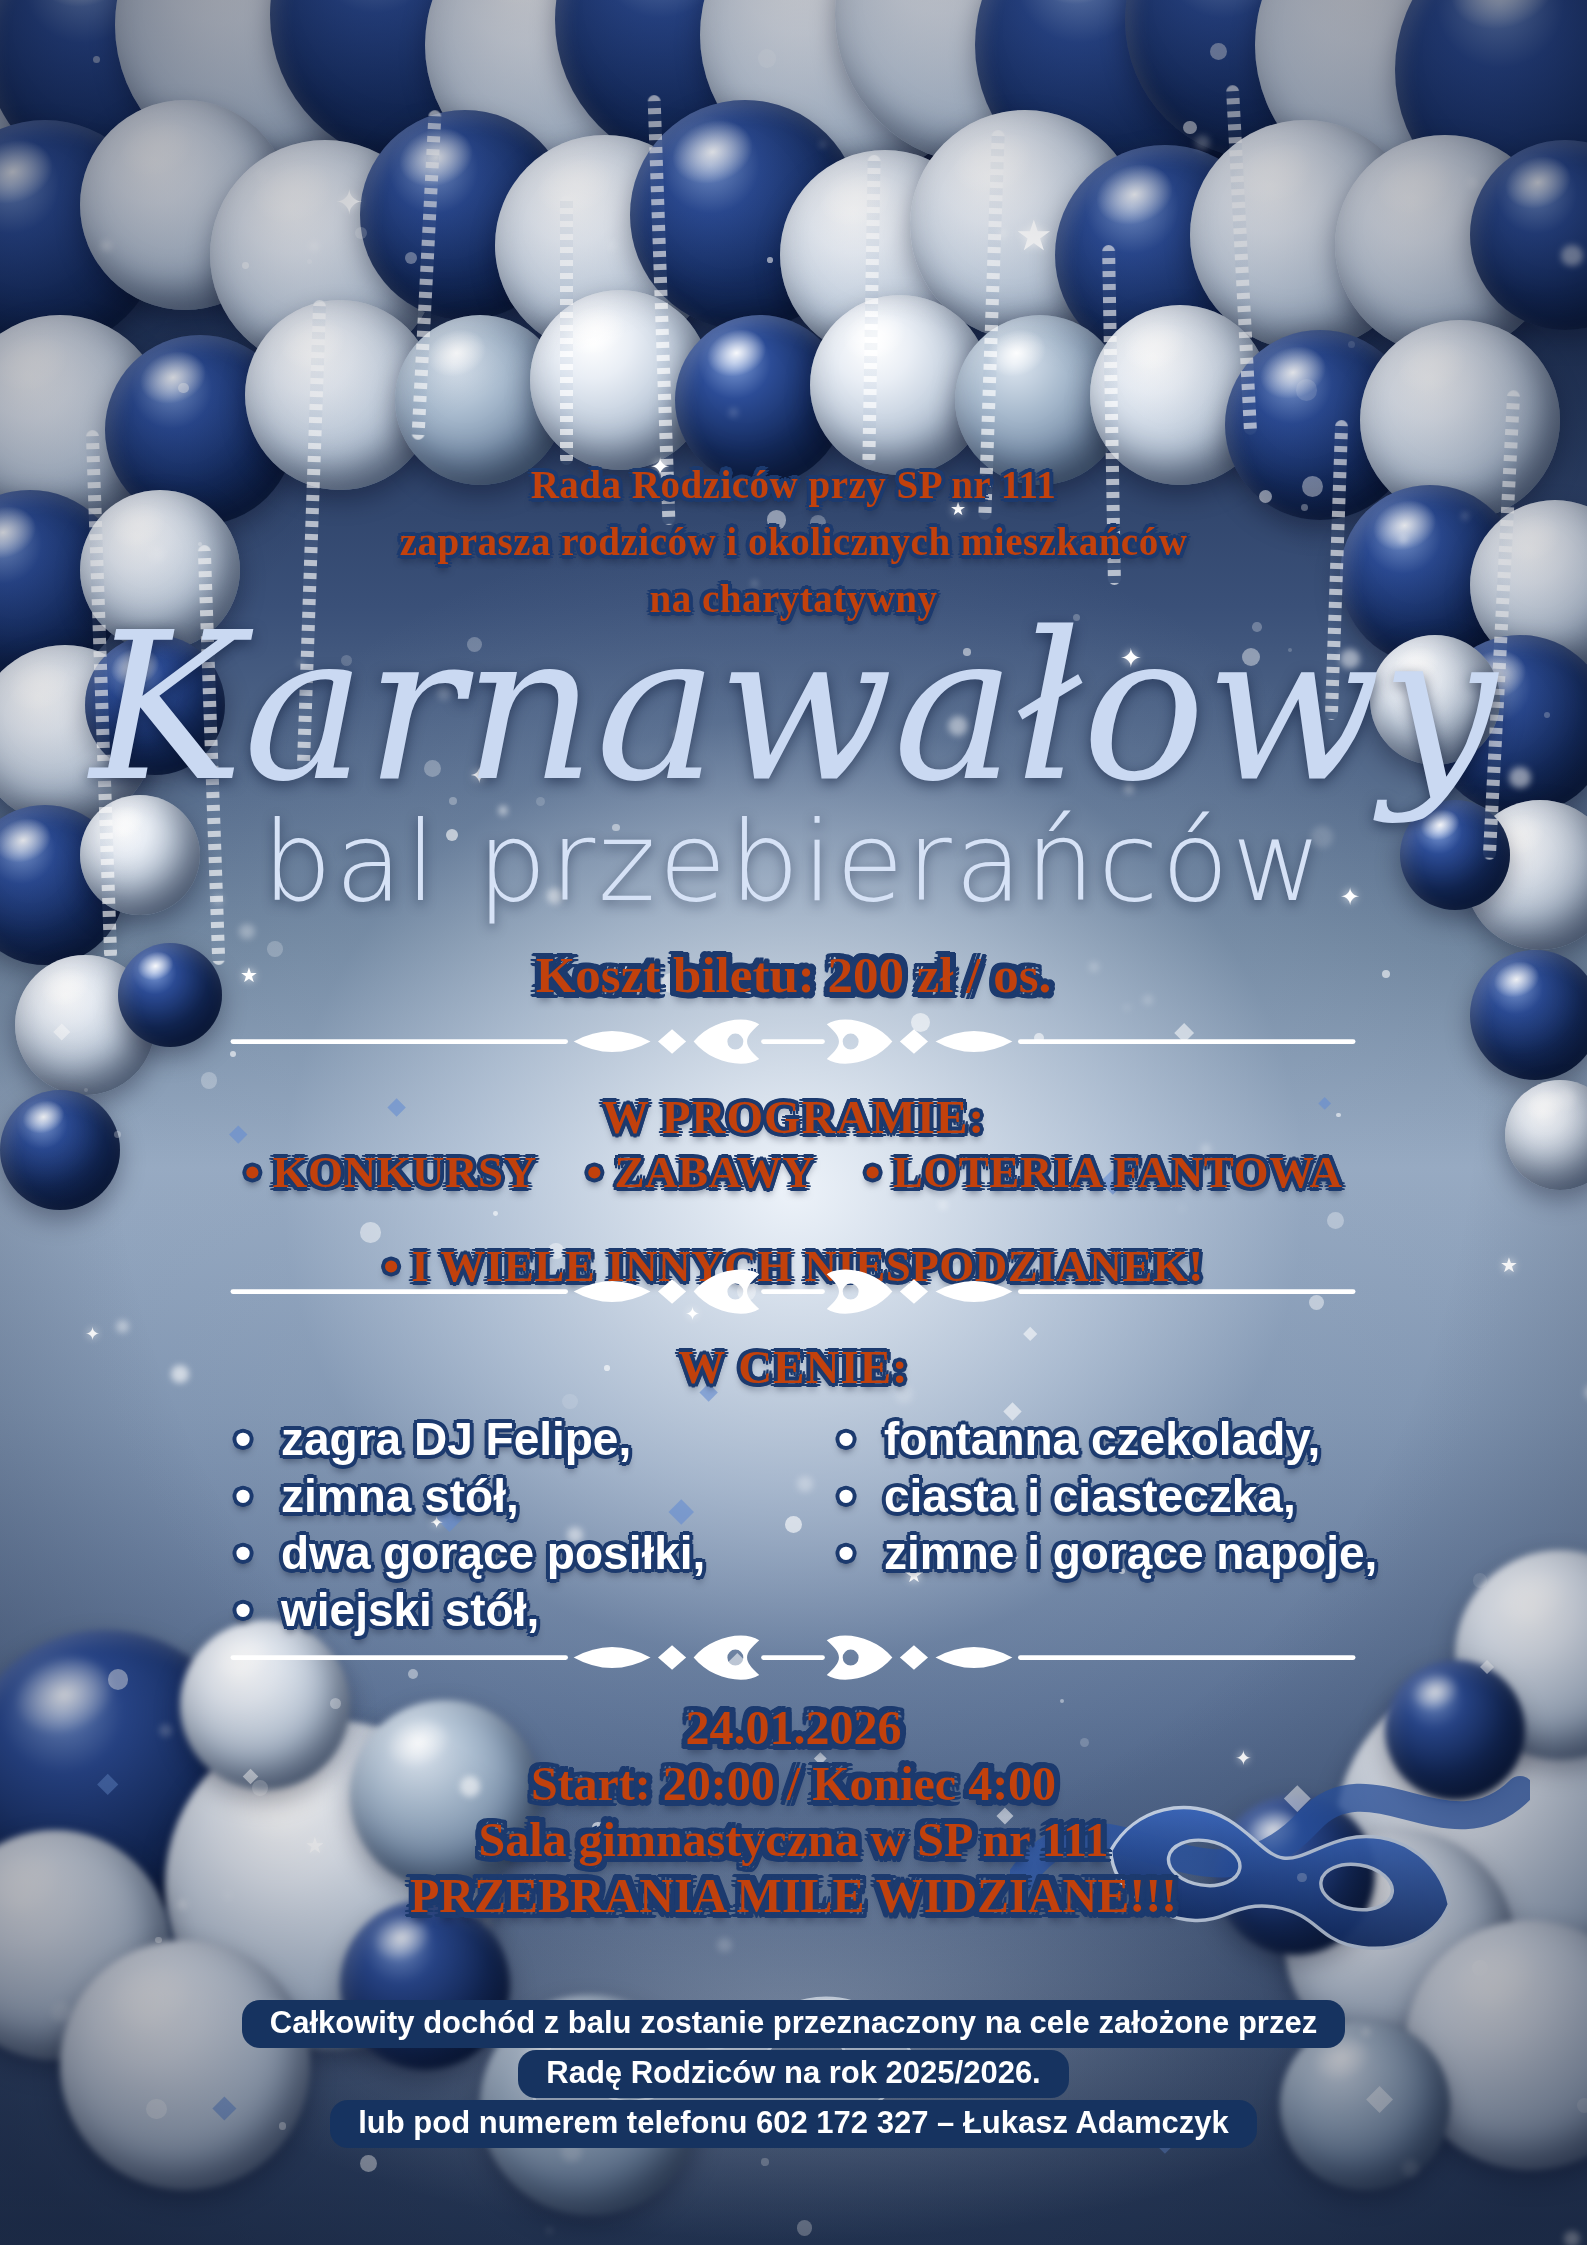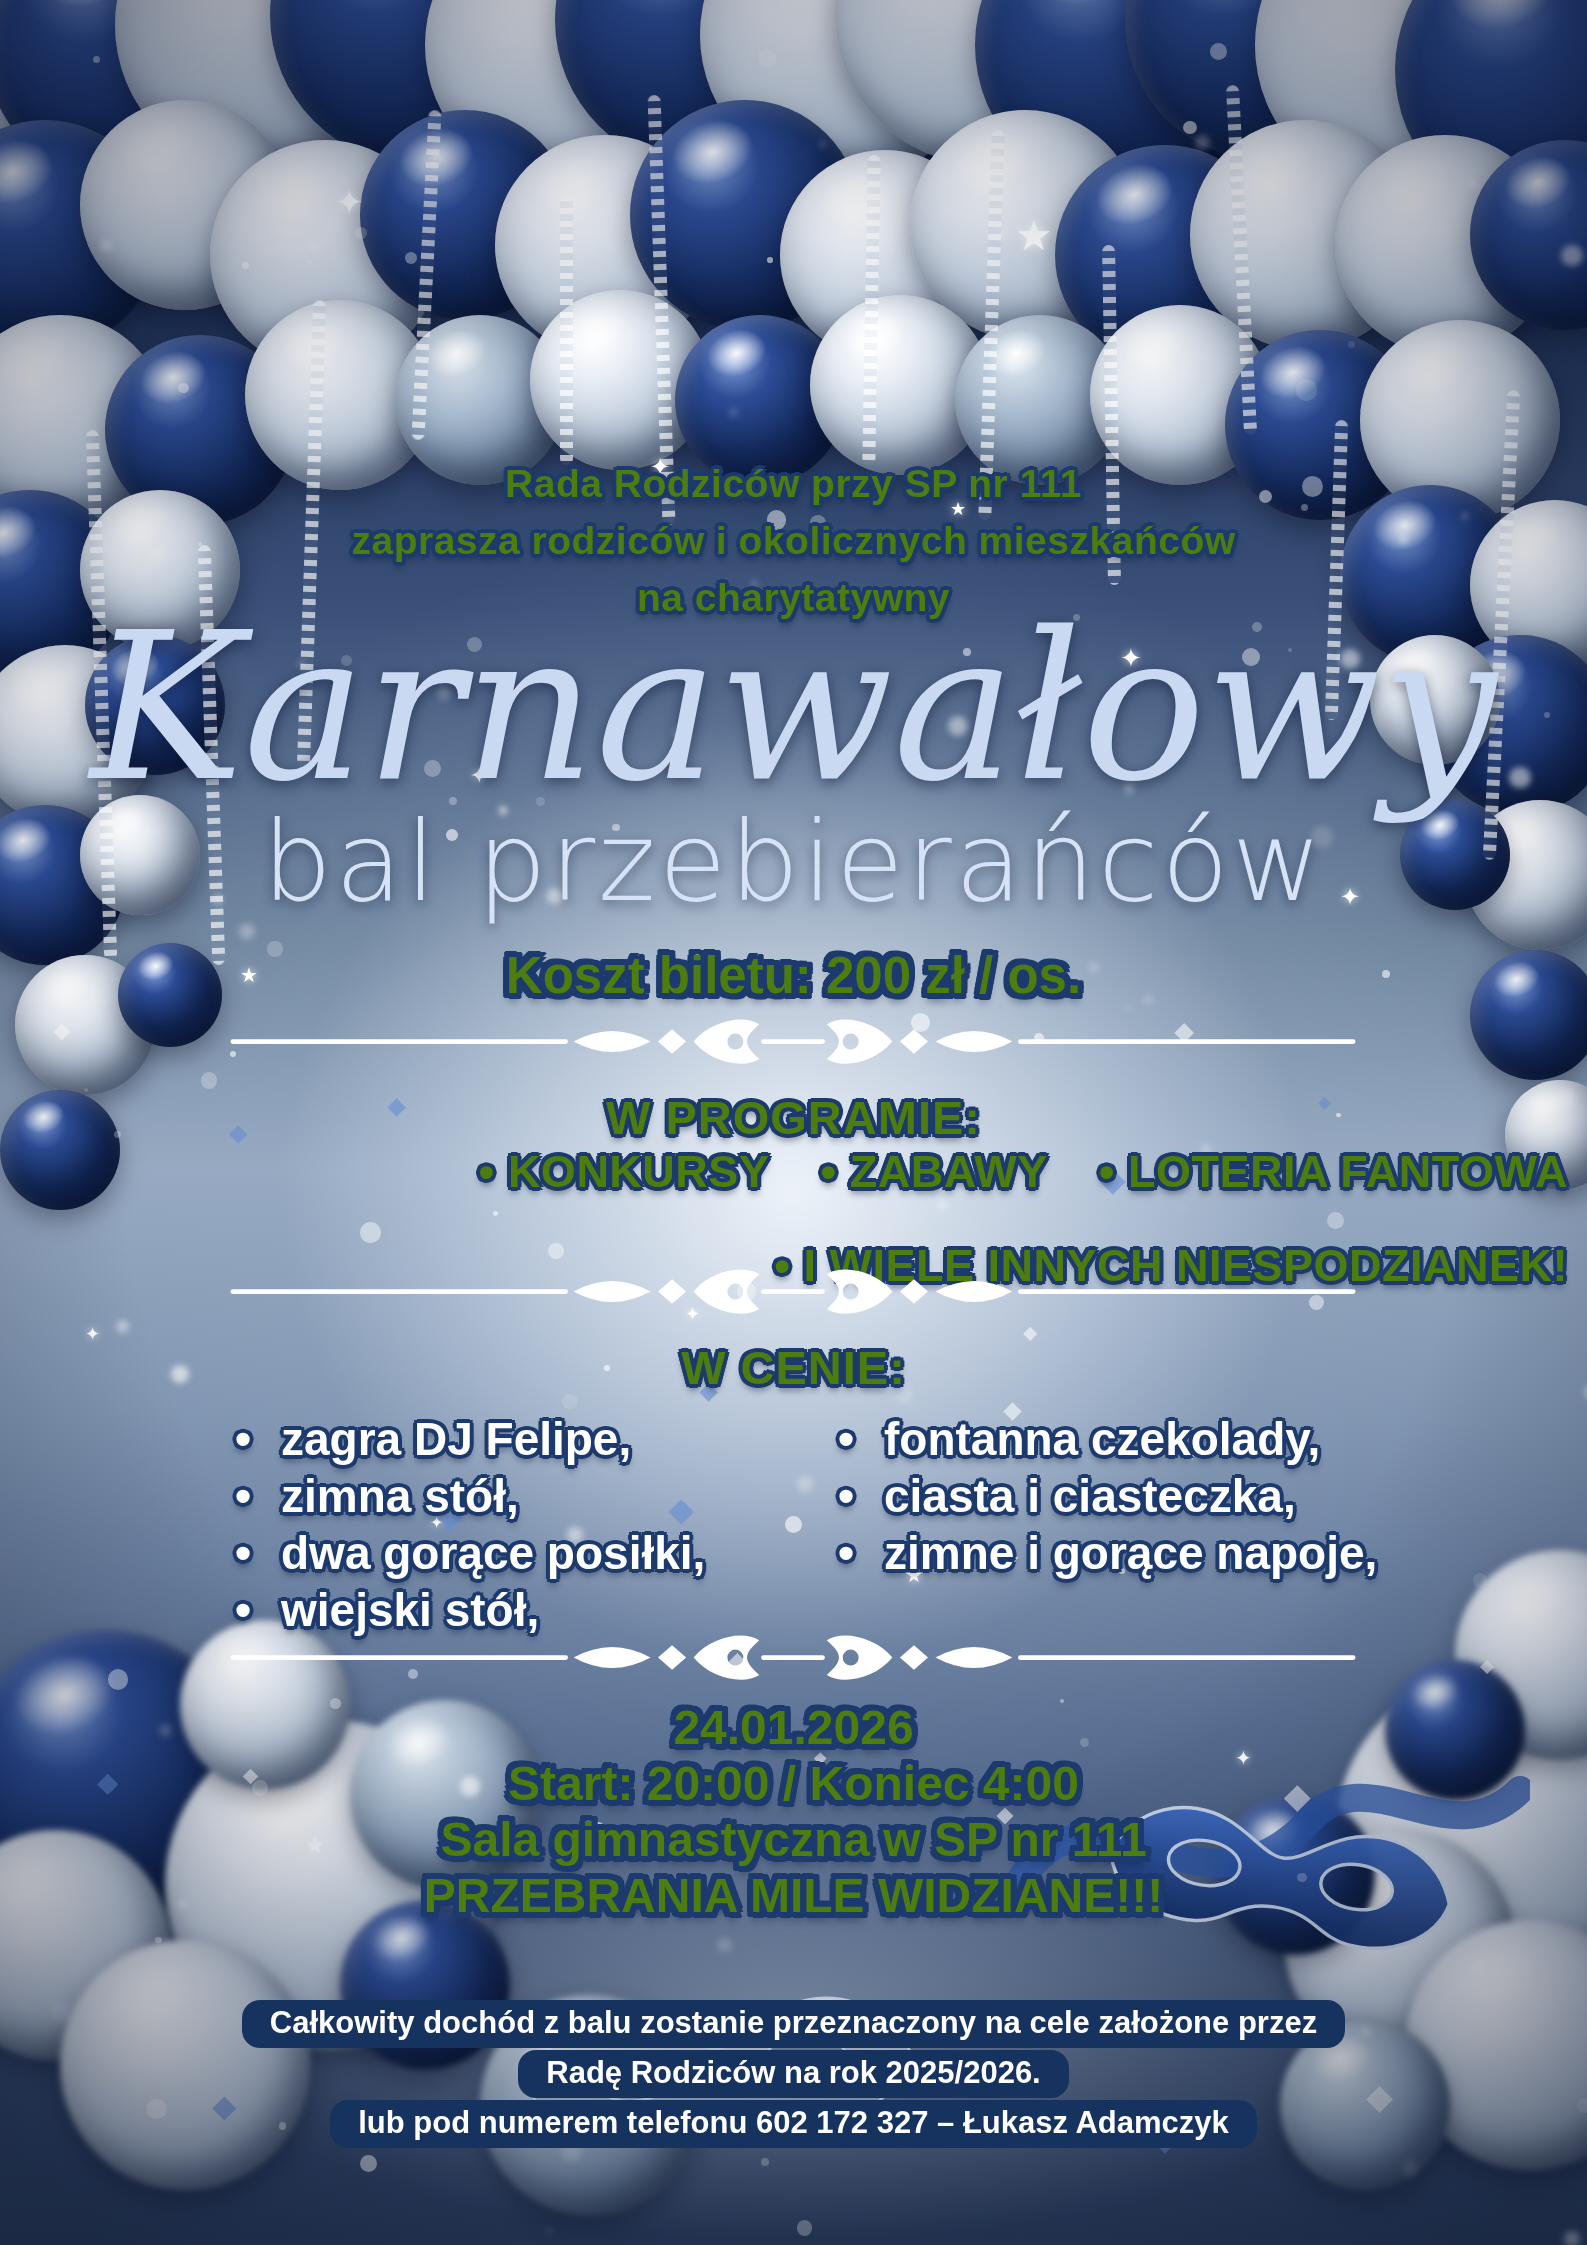--- a/index.html
+++ b/index.html
@@ -29,35 +29,35 @@
   #deco-layer{z-index:3;}
   .tinsel{position:absolute;width:13px;border-radius:7px;opacity:.72;filter:blur(.7px);
       background:repeating-linear-gradient(180deg,rgba(255,255,255,.9) 0 6px,rgba(150,172,200,.15) 6px 13px);}
   #sparkle-layer{z-index:4;pointer-events:none;}
   .dot{position:absolute;border-radius:50%;background:#fff;}
   .diamond{position:absolute;transform:rotate(45deg);}
   .star{position:absolute;color:#fff;text-shadow:0 0 9px rgba(255,255,255,.85);line-height:1;}
   .mask-svg{position:absolute;z-index:3;}
   
   .content{z-index:6;}
-  .t{position:absolute;left:0;width:100%;text-align:center;color:#4d7c0f;font-weight:bold;}
+  .t{position:absolute;left:0;width:100%;text-align:center;color:#c2410c;font-weight:bold;font-family:Liberation Serif, serif;}
   .o3{text-shadow:-3px -3px 0 var(--nv),3px -3px 0 var(--nv),-3px 3px 0 var(--nv),3px 3px 0 var(--nv),
       -4px 0 0 var(--nv),4px 0 0 var(--nv),0 -4px 0 var(--nv),0 4px 0 var(--nv),0 6px 7px rgba(8,16,40,.5);}
   .o5{text-shadow:-5px -5px 0 var(--nv),5px -5px 0 var(--nv),-5px 5px 0 var(--nv),5px 5px 0 var(--nv),
       -6px 0 0 var(--nv),6px 0 0 var(--nv),0 -6px 0 var(--nv),0 6px 0 var(--nv),
       -4px -6px 0 var(--nv),4px 6px 0 var(--nv),-6px 4px 0 var(--nv),6px -4px 0 var(--nv),0 8px 9px rgba(8,16,40,.5);}
   .intro{font-size:39px;letter-spacing:.5px;}
   .script-title{font-family:"DejaVu Serif",serif;font-style:italic;font-weight:normal;
       font-size:205px;color:var(--title);text-shadow:0 4px 14px rgba(10,22,52,.55);}
   .subtitle{font-family:"DejaVu Sans",sans-serif;font-weight:200;font-size:110px;letter-spacing:3px;
       color:var(--sub);text-shadow:0 4px 12px rgba(10,22,52,.5);}
   .price{font-size:51px;}
   .divider{position:absolute;left:223px;width:1140px;height:60px;z-index:6;}
   .sec-head{font-size:47px;letter-spacing:1px;}
-  .prog-line{font-size:45px;letter-spacing:.5px;text-align:right;}
+  .prog-line{font-size:45px;letter-spacing:.5px;}
   .prog-line .grp{margin:0 19px;white-space:nowrap;}
   .cols{position:absolute;z-index:6;color:#fff;font-weight:bold;font-size:46px;}
   .cols .row{display:flex;height:57px;align-items:center;}
   .cols .bullet{width:46px;}
   .datewrap{font-size:48px;}
   .footer{position:absolute;left:0;width:100%;z-index:7;display:flex;flex-direction:column;align-items:center;}
   .band{display:inline-block;background:var(--band);color:#fff;font-weight:bold;font-size:31px;
       line-height:36px;padding:5px 28px 7px;border-radius:18px;margin-top:2px;white-space:nowrap;}
 </style>
 </head>

